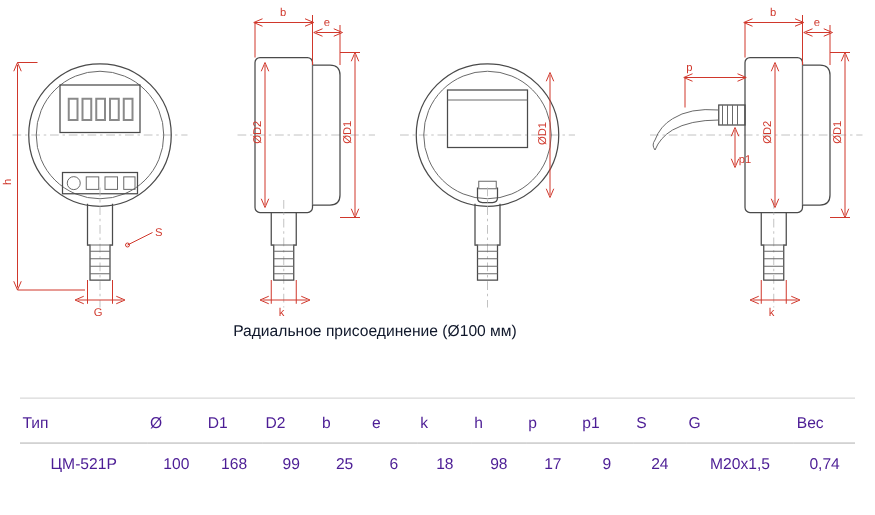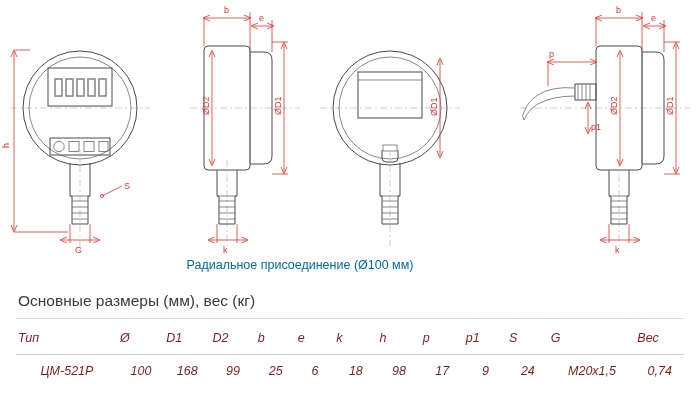--- a/index.html
+++ b/index.html
@@ -27,44 +27,43 @@
     width: 700px;
     height: 260px;
   }
   .caption {
     position: absolute;
     left: 0;
     top: 258px;
     width: 600px;
     text-align: center;
     font-size: 12.5px;
-    color: #0369a1;
+    color: #0f172a;
   }
   .table-title {
     position: absolute;
     left: 18px;
     top: 292px;
     font-size: 15.5px;
     color: #3a3a3a;
   }
   table.dims {
     position: absolute;
     left: 16px;
     top: 322px;
     width: 668px;
     border-collapse: collapse;
     font-size: 12.5px;
   }
   table.dims th, table.dims td {
     text-align: left;
     padding: 9px 2px 9px 2px;
     font-weight: normal;
-    color: #7f1d1d;
+    color: #4c1d95;
     border-bottom: 1px solid #d9d9d9;
-    font-style: italic;
   }
   table.dims thead th {
     border-bottom: 1px solid #d0d0d0;
   }
   table.dims tbody td {
     border-bottom: none;
     text-align: center;
   }
   .hr-top {
     position: absolute;
@@ -328,21 +327,20 @@
         <line class="dim" x1="609" y1="224" x2="609" y2="243"></line>
         <line class="dim" x1="629" y1="224" x2="629" y2="243"></line>
         <text class="dimtxt" x="615" y="253">k</text>
       </g>
     </g>
 
   </svg>
 
   <div class="caption">Радиальное присоединение (Ø100 мм)</div>
 
-  <div class="table-title">Основные размеры (мм), вес (кг)</div>
 
   <div class="hr-top"></div>
 
   <table class="dims">
     <thead>
       <tr>
         <th>Тип</th>
         <th>Ø</th>
         <th>D1</th>
         <th>D2</th>

